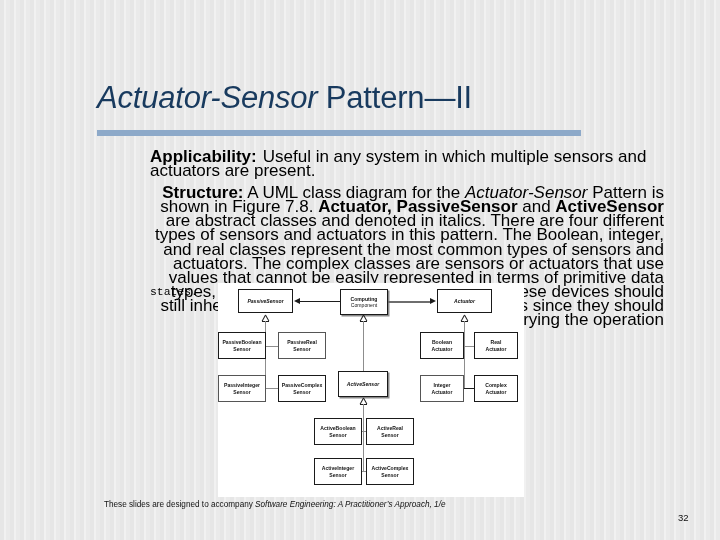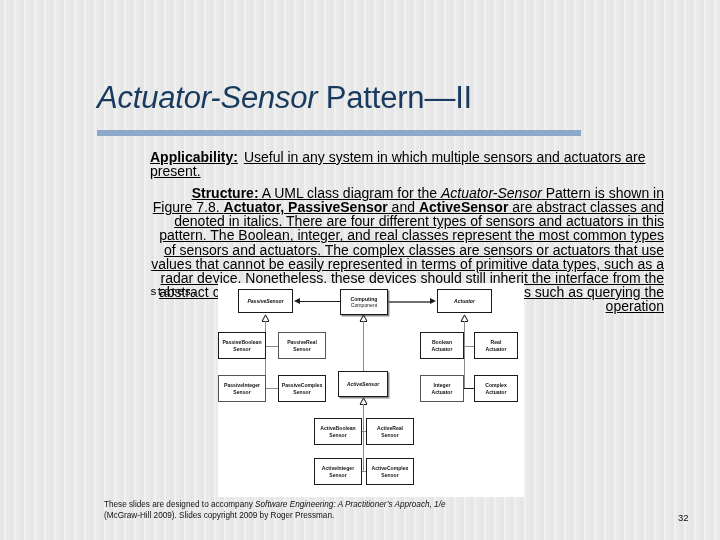--- a/index.html
+++ b/index.html
@@ -56,24 +56,23 @@
     height: 6px;
     background: #8da9c9;
   }
 
   
   .body-block {
     position: absolute;
     left: 150px;
     top: 150px;
     width: 514px;
-    font-size: 14px;
+    font-size: 17px;
     line-height: 14.1px;
     color: #000000;
-    text-decoration: underline;
   }
   .para {
     margin: 0 0 8px 0;
   }
   .para.tight { margin-bottom: 0; text-align: right; }
   .b { font-weight: bold; }
   .i { font-style: italic; }
   .lead-gap { display: inline-block; width: 6px; }
 
   .states-line {
@@ -311,18 +310,17 @@
       <div class="node" style="left:256px; top:92px; width:44px; height:27px; flex-direction:column;">
         <span>Complex</span>
         <span>Actuator</span>
       </div>
 
     </div>
   </div>
 
   <div class="footer">
     <span>These slides are designed to accompany </span><span class="i">Software Engineering: A Practitioner’s Approach, 1/e</span><br>
-    <span>(McGraw-Hill 2009). Slides copyright 2009 by Roger Pressman.</span>
   </div>
 
   <div class="page-num">32</div>
 
 </div>
 
 </body></html>

